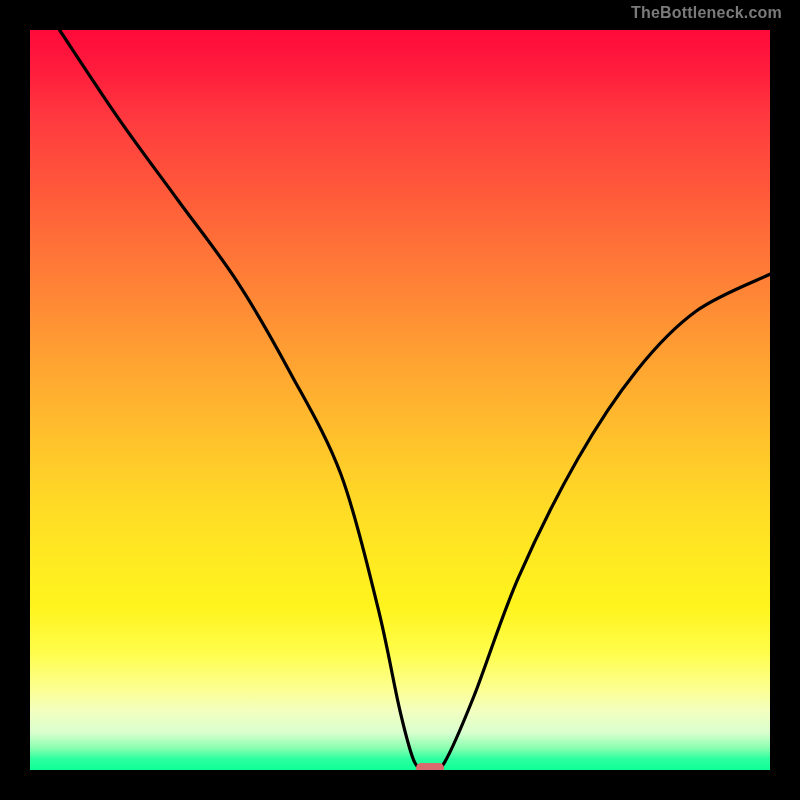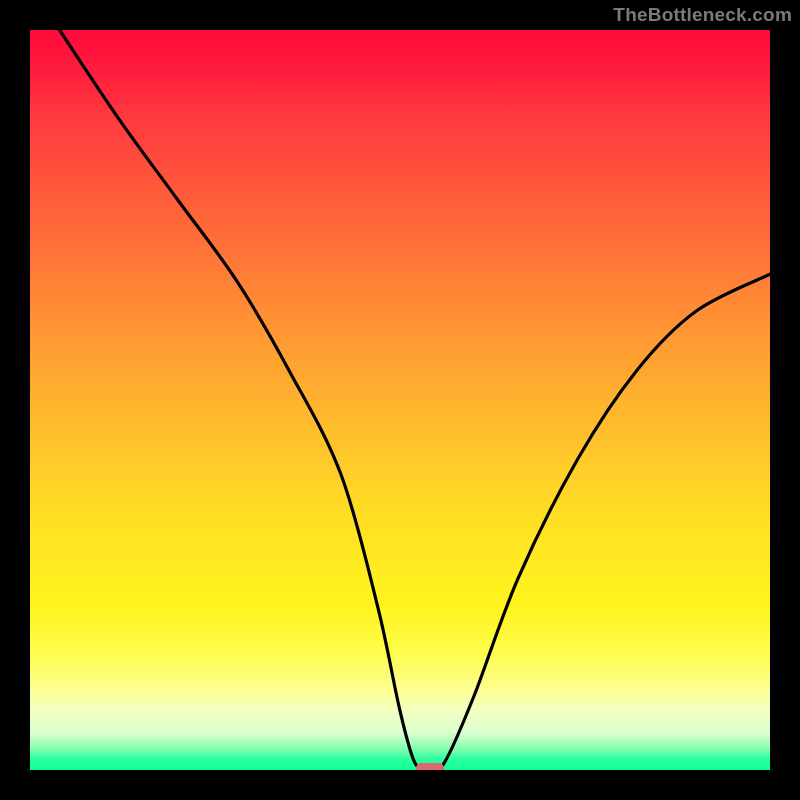--- a/index.html
+++ b/index.html
@@ -13,23 +13,23 @@
   }
   .frame {
     position: relative;
     width: 800px;
     height: 800px;
     background: #000;
   }
   .watermark {
     position: absolute;
     top: 4px;
-    right: 8px;
+    right: 18px;
     color: #7a7a7a;
-    font-size: 19px;
+    font-size: 16px;
     font-weight: 600;
     letter-spacing: 0.2px;
     z-index: 10;
   }
   .plot {
     position: absolute;
     left: 30px;
     top: 30px;
     width: 740px;
     height: 740px;

